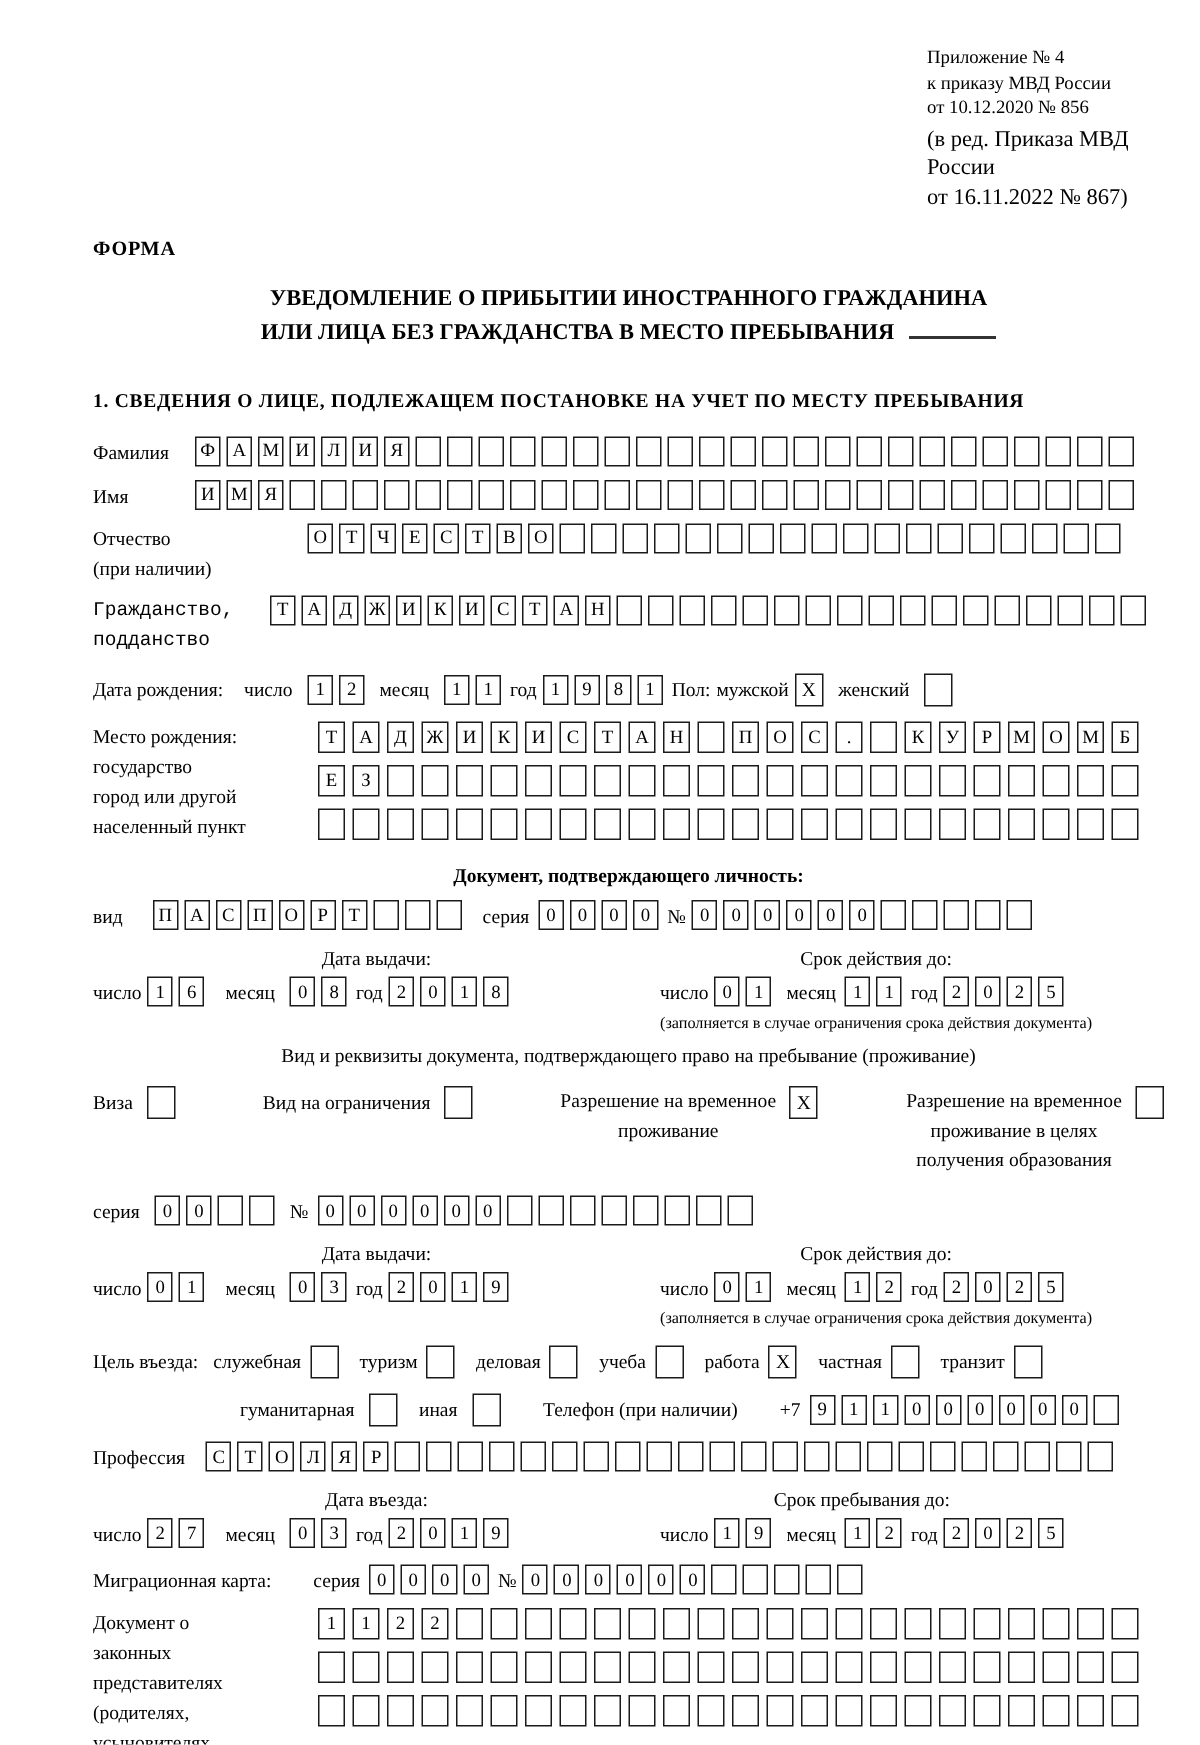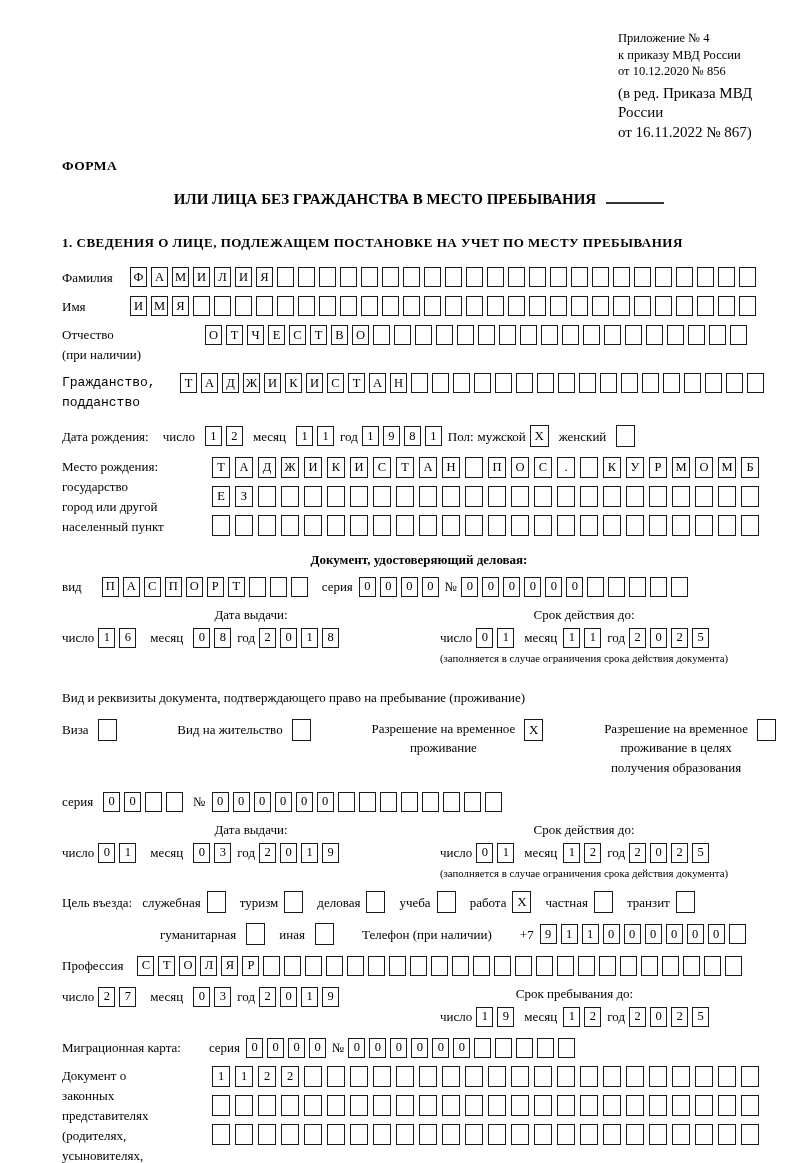--- a/index.html
+++ b/index.html
@@ -50,21 +50,21 @@
 
   .center-heading { text-align:center; font-weight:bold; font-size:13px; margin:4px 0 8px; }
 
   .dates-row { display:flex; margin-top:10px; margin-bottom:4px; }
   .date-block { flex-shrink:0; }
   .date-block.left { width:378px; }
   .date-title { text-align:center; font-size:13px; margin-bottom:4px; }
   .date-fields { display:flex; align-items:center; }
   .note { font-size:10.8px; margin-top:4px; text-align:right; white-space:nowrap; }
 
-  .para { font-size:13px; line-height:1.9; margin-top:22px; }
+  .para { font-size:13px; line-height:1.9; margin-top:4px;text-align:center; }
 
   .permit-row { display:flex; justify-content:space-between; margin:8px 0 14px; }
   .permit-item { display:flex; gap:9px; align-items:flex-start; font-size:13px; }
   .permit-text { text-align:center; line-height:1.5; font-size:13px; }
 
   .purpose-row { display:flex; align-items:center; margin-top:12px; margin-bottom:10px; }
   .purpose-row .lbl { margin-right:6px; }
   .purpose-row .cb { margin-right:14px; }
 
   .phone-row { display:flex; align-items:center; margin-bottom:10px; padding-left:98px; }
@@ -80,20 +80,21 @@
     <div>от 10.12.2020 № 856</div>
     <div class="small">
       <div>(в ред. Приказа МВД России</div>
       <div>от 16.11.2022 № 867)</div>
     </div>
   </div>
 
   <div class="forma">ФОРМА</div>
 
   <div class="title">
+    <div>УВЕДОМЛЕНИЕ О ПРИБЫТИИ ИНОСТРАННОГО ГРАЖДАНИНА</div>
     <div><span>ИЛИ ЛИЦА БЕЗ ГРАЖДАНСТВА В МЕСТО ПРЕБЫВАНИЯ</span><span class="uline"></span></div>
   </div>
 
   <div class="sec-heading">1. СВЕДЕНИЯ О ЛИЦЕ, ПОДЛЕЖАЩЕМ ПОСТАНОВКЕ НА УЧЕТ ПО МЕСТУ ПРЕБЫВАНИЯ</div>
 
   <div class="frow">
     <span class="lbl w68">Фамилия</span>
     <span class="cells">
         <span class="cell">Ф</span>
         <span class="cell">А</span>
@@ -344,21 +345,21 @@
           <span class="cell"></span>
           <span class="cell"></span>
           <span class="cell"></span>
           <span class="cell"></span>
           <span class="cell"></span>
           <span class="cell"></span>
         </span>
     </div>
   </div>
 
-  <div class="center-heading">Документ, удостоверяющий деловая:</div>
+  <div class="center-heading">Документ, подтверждающего личность:</div>
 
   <div class="frow inline-row">
     <span class="lbl">вид</span>
     <span class="cells gap20">
         <span class="cell">П</span>
         <span class="cell">А</span>
         <span class="cell">С</span>
         <span class="cell">П</span>
         <span class="cell">О</span>
         <span class="cell">Р</span>
@@ -441,21 +442,21 @@
   <div class="para">
     <div>Вид и реквизиты документа, подтверждающего право на пребывание (проживание)</div>
   </div>
 
   <div class="permit-row">
     <div class="permit-item">
       <span class="lbl">Виза</span>
       <span class="cb"></span>
     </div>
     <div class="permit-item">
-      <span class="lbl">Вид на жительство</span>
+      <span class="lbl">Вид на ограничения</span>
       <span class="cb"></span>
     </div>
     <div class="permit-item">
       <div class="permit-text">
         <div>Разрешение на временное</div>
         <div>проживание</div>
       </div>
       <span class="cb">X</span>
     </div>
     <div class="permit-item">
@@ -612,20 +613,21 @@
         <span class="cell"></span>
         <span class="cell"></span>
         <span class="cell"></span>
         <span class="cell"></span>
         <span class="cell"></span>
       </span>
   </div>
 
   <div class="dates-row">
     <div class="date-block left">
+      <div class="date-title">Дата въезда:</div>
       <div class="date-fields">
         <span class="lbl">число</span>
         <span class="cells gap4">
             <span class="cell">2</span>
             <span class="cell">7</span>
           </span>
         <span class="lbl gap14">месяц</span>
         <span class="cells gap10">
             <span class="cell">0</span>
             <span class="cell">3</span>

